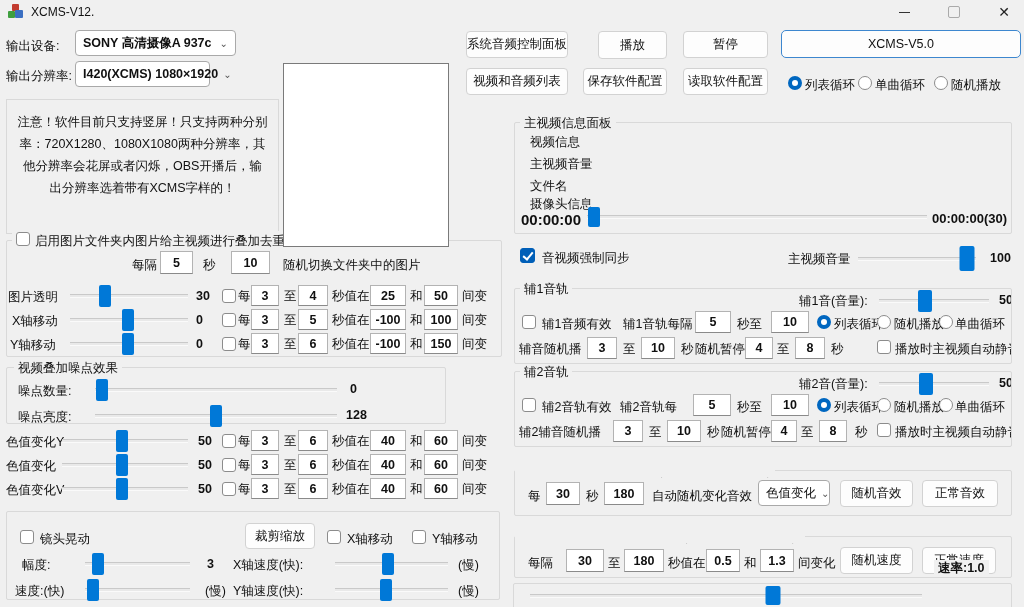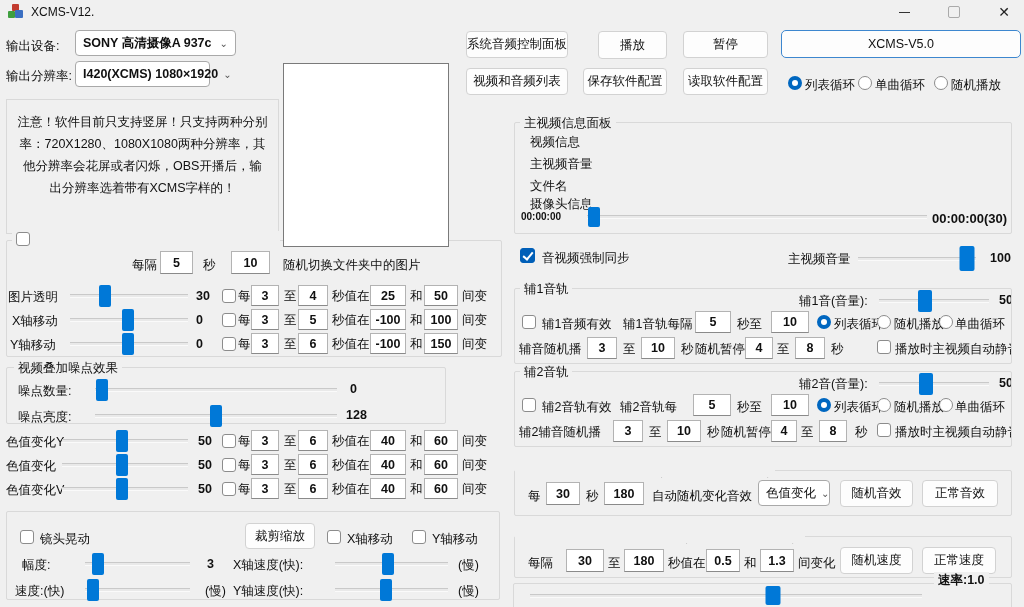--- a/index.html
+++ b/index.html
@@ -94,20 +94,21 @@
   <span class="rb on" style="left:788px;top:76px"></span>
   <span class="t" style="left:805px;top:77px">列表循环</span>
   <span class="rb" style="left:858px;top:76px"></span>
   <span class="t" style="left:875px;top:77px">单曲循环</span>
   <span class="rb" style="left:934px;top:76px"></span>
   <span class="t" style="left:951px;top:77px">随机播放</span>
 
   <div class="group" style="left:6px;top:240px;width:496px;height:117px"></div>
   <span class="cap-ov" style="left:12px;top:231px;width:268px"></span>
   <span class="cb" style="left:16px;top:232px;z-index:1"></span>
+  <span class="t" style="left:35px;top:233px;z-index:1">启用图片文件夹内图片给主视频进行叠加去重</span>
 
   <span class="t" style="left:132px;top:257px">每隔</span>
   <span class="num" style="left:160px;top:251px;width:33px;height:23px">5</span>
   <span class="t" style="left:203px;top:257px">秒</span>
   <span class="num" style="left:231px;top:251px;width:39px;height:23px">10</span>
   <span class="t" style="left:283px;top:257px">随机切换文件夹中的图片</span>
 
   <span class="t" style="left:8px;top:289px">图片透明</span>
   <div class="slider" style="left:70px;top:284px;width:118px;height:24px">
     <div class="tr"></div>
@@ -271,21 +272,21 @@
       <div class="th" style="left:45%"></div>
   </div>
   <span class="t" style="left:458px;top:583px">(慢)</span>
 
   <div class="group" style="left:514px;top:122px;width:498px;height:112px"></div>
   <span class="gcap" style="left:520px;top:115px">主视频信息面板</span>
   <span class="t" style="left:530px;top:134px">视频信息</span>
   <span class="t" style="left:530px;top:156px">主视频音量</span>
   <span class="t" style="left:530px;top:178px">文件名</span>
   <span class="t" style="left:530px;top:196px">摄像头信息</span>
-  <span class="t bold" style="left:521px;top:211px;font-size:10px">00:00:00</span>
+  <span class="t bold" style="left:521px;top:211px;font-size:15px">00:00:00</span>
   <div class="slider" style="left:587px;top:206px;width:340px;height:22px">
     <div class="tr"></div>
       <div class="th" style="left:2%"></div>
   </div>
   <span class="t bold" style="left:932px;top:211px;font-size:13px">00:00:00(30)</span>
 
   <span class="cb on" style="left:520px;top:248px;width:15px;height:15px"></span>
   <span class="t" style="left:542px;top:250px">音视频强制同步</span>
   <span class="t" style="left:788px;top:251px">主视频音量</span>
   <div class="slider" style="left:858px;top:245px;width:118px;height:27px">
@@ -396,15 +397,15 @@
   <span class="num" style="left:760px;top:549px;width:34px;height:23px">1.3</span>
   <span class="t" style="left:798px;top:555px">间变化</span>
   <div class="btn" style="left:840px;top:547px;width:73px;height:27px">随机速度</div>
   <div class="btn" style="left:922px;top:547px;width:74px;height:27px">正常速度</div>
 
   <div class="group" style="left:513px;top:583px;width:499px;height:26px"></div>
   <div class="slider" style="left:530px;top:585px;width:392px;height:21px">
     <div class="tr"></div>
       <div class="th" style="left:62%;width:15px"></div>
   </div>
-  <span class="gcap bold" style="left:934px;top:572px">速率:1.0</span>
+  <span class="gcap bold" style="left:934px;top:560px">速率:1.0</span>
 
 </div>
 
 </body></html>

